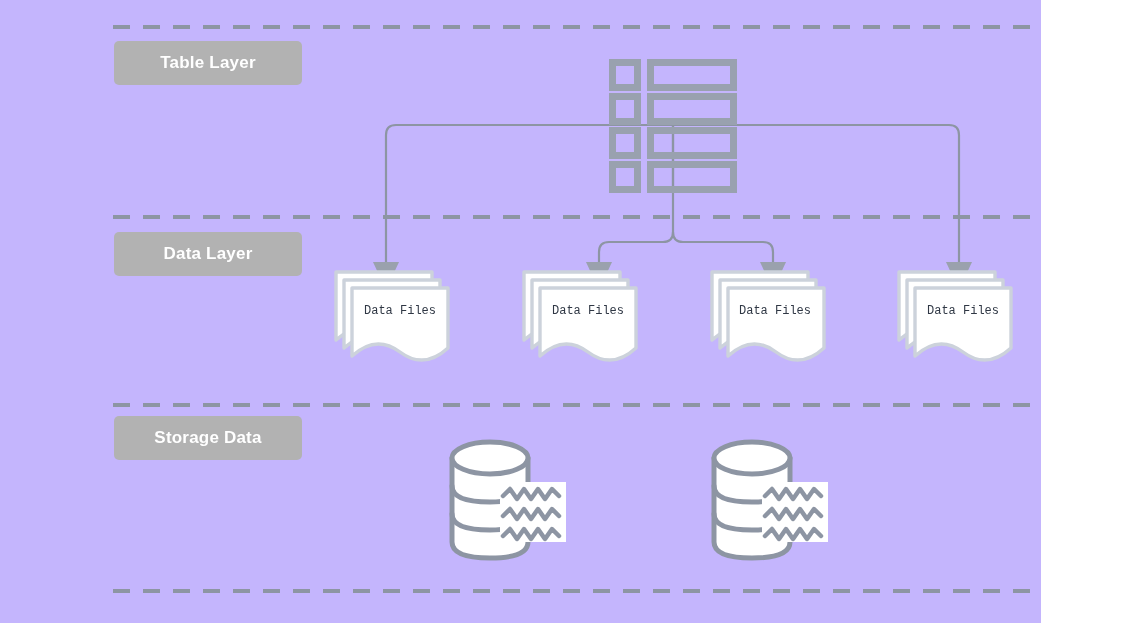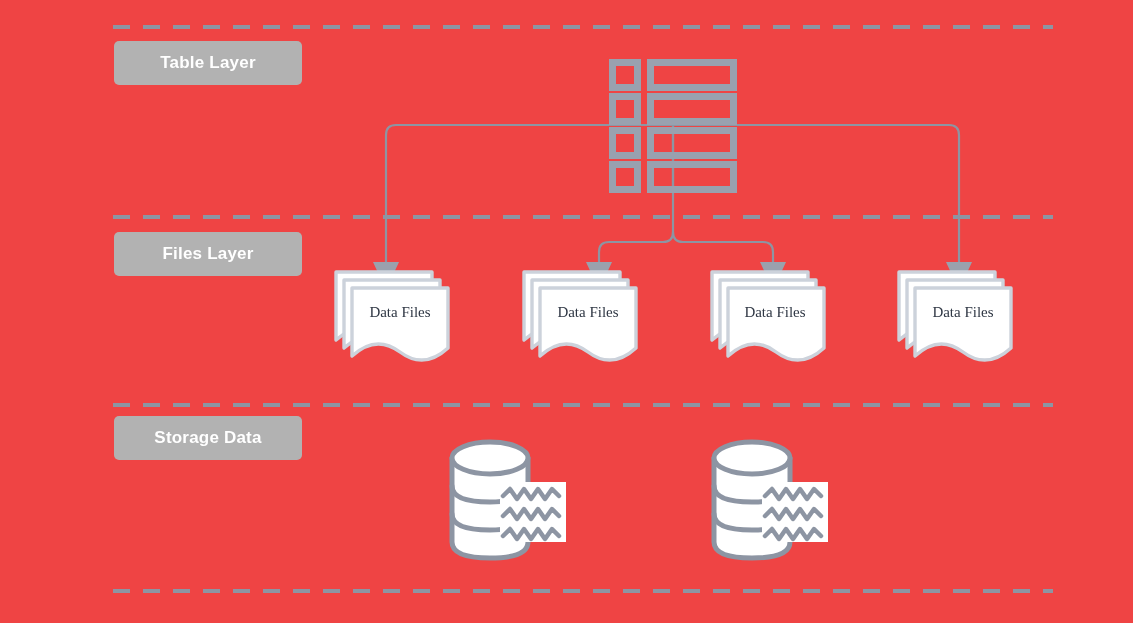--- a/index.html
+++ b/index.html
@@ -5,23 +5,23 @@
   html, body {
     margin: 0;
     padding: 0;
     background: #ffffff;
   }
   body {
     font-family: "Liberation Sans", sans-serif;
   }
   #canvas {
     position: relative;
-    width: 1133px;
+    width: 1041px;
     height: 623px;
-    background: #ef4444;
+    background: #c4b5fd;
     overflow: hidden;
   }
 
   
   .divider {
     position: absolute;
     left: 113px;
     width: 940px;
     height: 4px;
     background-image: linear-gradient(to right, #8d95a3 0px, #8d95a3 17px, rgba(0,0,0,0) 17px, rgba(0,0,0,0) 30px);
@@ -60,42 +60,42 @@
   #connector-svg { z-index: 1; }
   #table-svg     { z-index: 3; }
   #files-svg     { z-index: 4; }
   #storage-svg   { z-index: 2; }
 
   
   .file-label {
     position: absolute;
     width: 140px;
     text-align: center;
-    font-size: 15px;
+    font-size: 12px;
     color: #2f3744;
-    font-family: Liberation Serif, serif;
+    font-family: Liberation Mono, monospace;
     z-index: 5;
     white-space: nowrap;
   }
 </style>
 </head>
 <body>
 
 <div id="canvas">
 
   <div class="divider" style="top:25px;"></div>
   <div class="divider" style="top:215px;"></div>
   <div class="divider" style="top:403px;"></div>
   <div class="divider" style="top:589px;"></div>
 
   <div class="layer-pill" style="top:41px;">
     <span>Table Layer</span>
   </div>
   <div class="layer-pill" style="top:232px;">
-    <span>Files Layer</span>
+    <span>Data Layer</span>
   </div>
   <div class="layer-pill" style="top:416px;">
     <span>Storage Data</span>
   </div>
 
   <svg class="layer-svg" id="connector-svg" viewBox="0 0 1133 623">
     <g fill="none" stroke="#8d95a3" stroke-width="2.2" stroke-linecap="butt">
 
       <path d="M 673,187 L 673,125 L 396,125 Q 386,125 386,135 L 386,262"></path>
 

